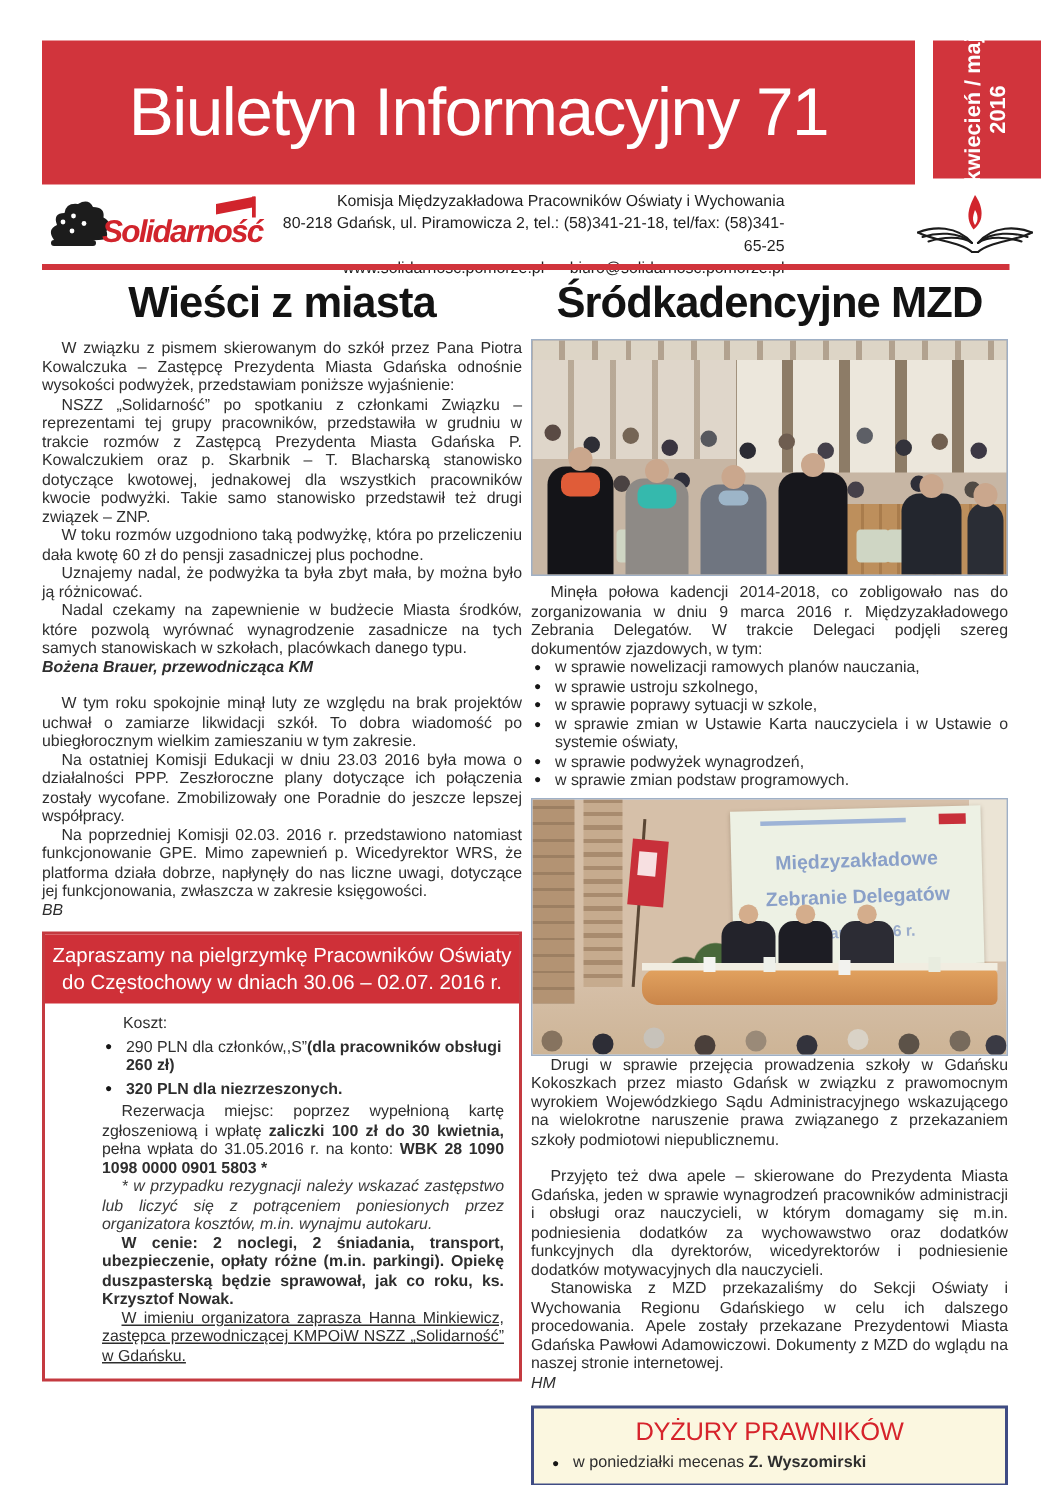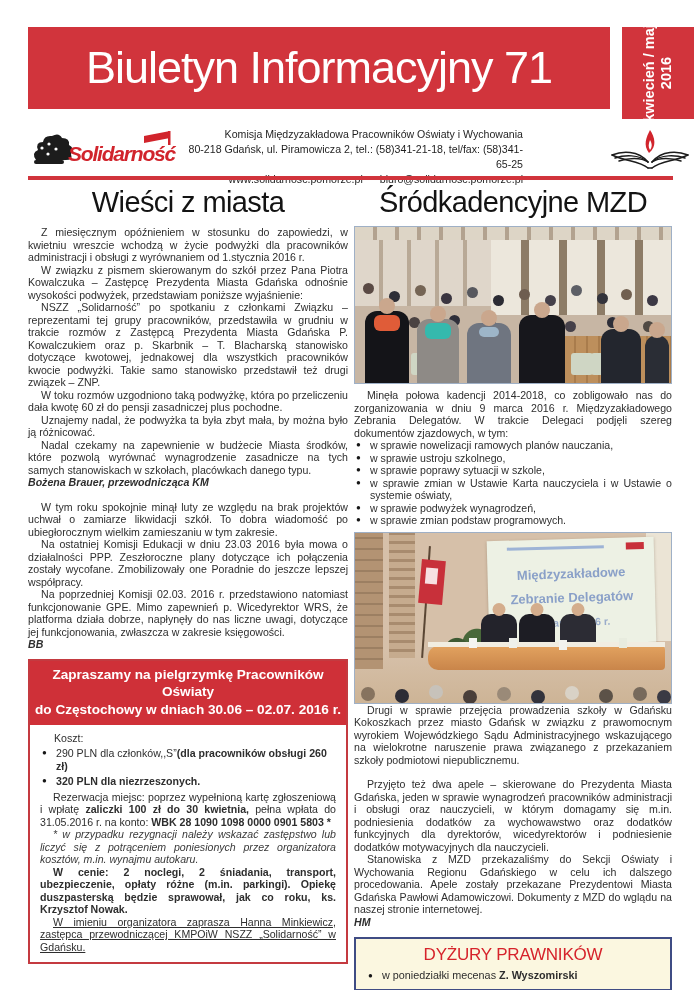--- a/index.html
+++ b/index.html
@@ -8,57 +8,57 @@
     --navy:#3f4c84;
     --cream:#fbf7e0;
     --ink:#2e2e2e;
   }
   *{margin:0;padding:0;box-sizing:border-box;}
   html,body{background:#e9e9e9;}
   body{font-family:"Liberation Sans",sans-serif;color:var(--ink);}
   .page{position:relative;width:700px;height:990px;background:#fff;margin:0 auto;overflow:hidden;}
 
   
-  .banner{position:absolute;left:28px;top:27px;width:582px;height:82px;background:var(--brand-red);
+  .banner{position:absolute;left:28px;top:27px;width:582px;height:96px;background:var(--brand-red);
           display:flex;align-items:center;justify-content:center;}
   .banner-title{color:#fff;font-size:45px;font-weight:400;letter-spacing:-1px;white-space:nowrap;}
   .issue-tab{position:absolute;left:622px;top:27px;width:72px;height:92px;background:var(--brand-red);}
   .issue-rot{position:absolute;left:50%;top:50%;transform:translate(-50%,-50%) rotate(-90deg);
              color:#fff;font-weight:700;font-size:14.5px;line-height:1.15;text-align:center;white-space:nowrap;}
   .logo-area{position:absolute;left:28px;top:124px;width:155px;height:48px;}
   .org-info{position:absolute;left:183px;top:127px;width:340px;text-align:right;
             font-size:10.6px;line-height:1.42;color:#1f1f1f;}
   .org-line3 span{display:inline-block;}
   .org-line3 .gap{margin-left:14px;}
   .book-icon{position:absolute;left:608px;top:124px;width:84px;height:50px;}
   .red-rule{position:absolute;left:28px;top:176px;width:645px;height:4px;background:var(--brand-red);}
 
   
   .col{position:absolute;top:186px;}
   .col-left{left:28px;width:320px;}
   .col-right{left:354px;width:318px;}
-  h2.art-title{font-size:29px;font-weight:400;color:#131313;text-align:center;letter-spacing:-0.6px;margin:0 0 7px;}
+  h2.art-title{font-size:29px;font-weight:700;color:#131313;text-align:center;letter-spacing:-0.6px;margin:0 0 7px;}
   .body-txt p{font-size:10.6px;line-height:12.5px;text-align:justify;margin:0;}
   .body-txt p.ind{text-indent:13px;}
   .byline{font-weight:700;font-style:italic;font-size:10.8px;text-align:right;padding-right:8px;margin:1px 0 0;}
   .gap-top{margin-top:12px !important;}
-  .sig{font-weight:700;font-style:italic;font-size:10.8px;text-align:right;padding-right:10px;margin-top:2px;}
+  .sig{font-weight:400;font-style:italic;font-size:10.8px;text-align:right;padding-right:10px;margin-top:2px;}
   .b{font-weight:700;}
   .bullet{position:relative;padding-left:16px;text-indent:0 !important;}
   .bullet::before{content:"●";position:absolute;left:2px;top:0;font-size:8px;line-height:12.5px;color:#161616;}
 
   
   .pilgrim-box{margin-top:8px;border:2px solid #c43a40;background:#fff;}
-  .pilgrim-head{background:#cf3038;color:#fff;font-weight:700;font-size:13.6px;line-height:1.3;
+  .pilgrim-head{background:#cf3038;color:#fff;font-weight:400;font-size:13.6px;line-height:1.3;
                 text-align:center;padding:5px 4px 6px;}
   .pilgrim-head span{display:block;}
   .pilgrim-body{padding:7px 10px 9px;font-size:10.6px;line-height:12.6px;}
   .pilgrim-body .cost{padding-left:14px;margin-bottom:3px;}
   .pilgrim-body p.bullet{margin-bottom:3px;text-align:left;}
-  .pilgrim-body p{text-align:justify;}
+  .pilgrim-body p{text-align:justify;margin-left:28px;}
   .pb-res{text-indent:13px;margin-top:2px;}
   .pb-note{font-size:9.2px;font-style:italic;line-height:10.8px;margin-top:3px;text-indent:13px;color:#3a3a3a;}
   .pb-incl{font-weight:700;text-indent:13px;margin-top:5px;}
   .pb-inv{text-indent:13px;margin-top:12px;text-decoration:underline;}
 
   .navy-box{margin-top:9px;border:2px solid var(--navy);background:var(--cream);padding:4px 10px 7px;}
   .navy-box .box-title{color:var(--title-red);font-weight:400;font-size:17px;text-align:center;
                        letter-spacing:-0.2px;margin:2px 0 4px;}
   .navy-box p{font-size:10.8px;line-height:13px;text-align:left;}
 
@@ -190,21 +190,20 @@
       </g>
       <path d="M42 6 C 38 14, 35 21, 41 29 C 49 23, 47 13, 42 6 Z" fill="#d1242c"></path>
       <path d="M42 16 C 40.5 20, 40 23, 42 26 C 44.5 23, 44 19, 42 16 Z" fill="#fff"></path>
     </svg>
   </div>
 
   <div class="red-rule"></div>
 
   <div class="col col-left body-txt">
     <h2 class="art-title">Wieści z miasta</h2>
-    <p class="ind">Z miesięcznym opóźnieniem w stosunku do zapowiedzi, w kwietniu wreszcie wchodzą w życie podwyżki dla pracowników administracji i obsługi z wyrównaniem od 1.stycznia 2016 r.</p>
     <p class="ind">W związku z pismem skierowanym do szkół przez Pana Piotra Kowalczuka – Zastępcę Prezydenta Miasta Gdańska odnośnie wysokości podwyżek, przedstawiam poniższe wyjaśnienie:</p>
     <p class="ind">NSZZ „Solidarność” po spotkaniu z członkami Związku – reprezentami tej grupy pracowników, przedstawiła w grudniu w trakcie rozmów z Zastępcą Prezydenta Miasta Gdańska P. Kowalczukiem oraz p. Skarbnik – T. Blacharską stanowisko dotyczące kwotowej, jednakowej dla wszystkich pracowników kwocie podwyżki. Takie samo stanowisko przedstawił też drugi związek – ZNP.</p>
     <p class="ind">W toku rozmów uzgodniono taką podwyżkę, która po przeliczeniu dała kwotę 60 zł do pensji zasadniczej plus pochodne.</p>
     <p class="ind">Uznajemy nadal, że podwyżka ta była zbyt mała, by można było ją różnicować.</p>
     <p class="ind">Nadal czekamy na zapewnienie w budżecie Miasta środków, które pozwolą wyrównać wynagrodzenie zasadnicze na tych samych stanowiskach w szkołach, placówkach danego typu.</p>
     <p class="byline">Bożena Brauer, przewodnicząca KM</p>
     <p class="ind gap-top">W tym roku spokojnie minął luty ze względu na brak projektów uchwał o zamiarze likwidacji szkół. To dobra wiadomość po ubiegłorocznym wielkim zamieszaniu w tym zakresie.</p>
     <p class="ind">Na ostatniej Komisji Edukacji w dniu 23.03 2016 była mowa o działalności PPP. Zeszłoroczne plany dotyczące ich połączenia zostały wycofane. Zmobilizowały one Poradnie do jeszcze lepszej współpracy.</p>
     <p class="ind">Na poprzedniej Komisji 02.03. 2016 r. przedstawiono natomiast funkcjonowanie GPE. Mimo zapewnień p. Wicedyrektor WRS, że platforma działa dobrze, napłynęły do nas liczne uwagi, dotyczące jej funkcjonowania, zwłaszcza w zakresie księgowości.</p>
     <p class="sig">BB</p>

